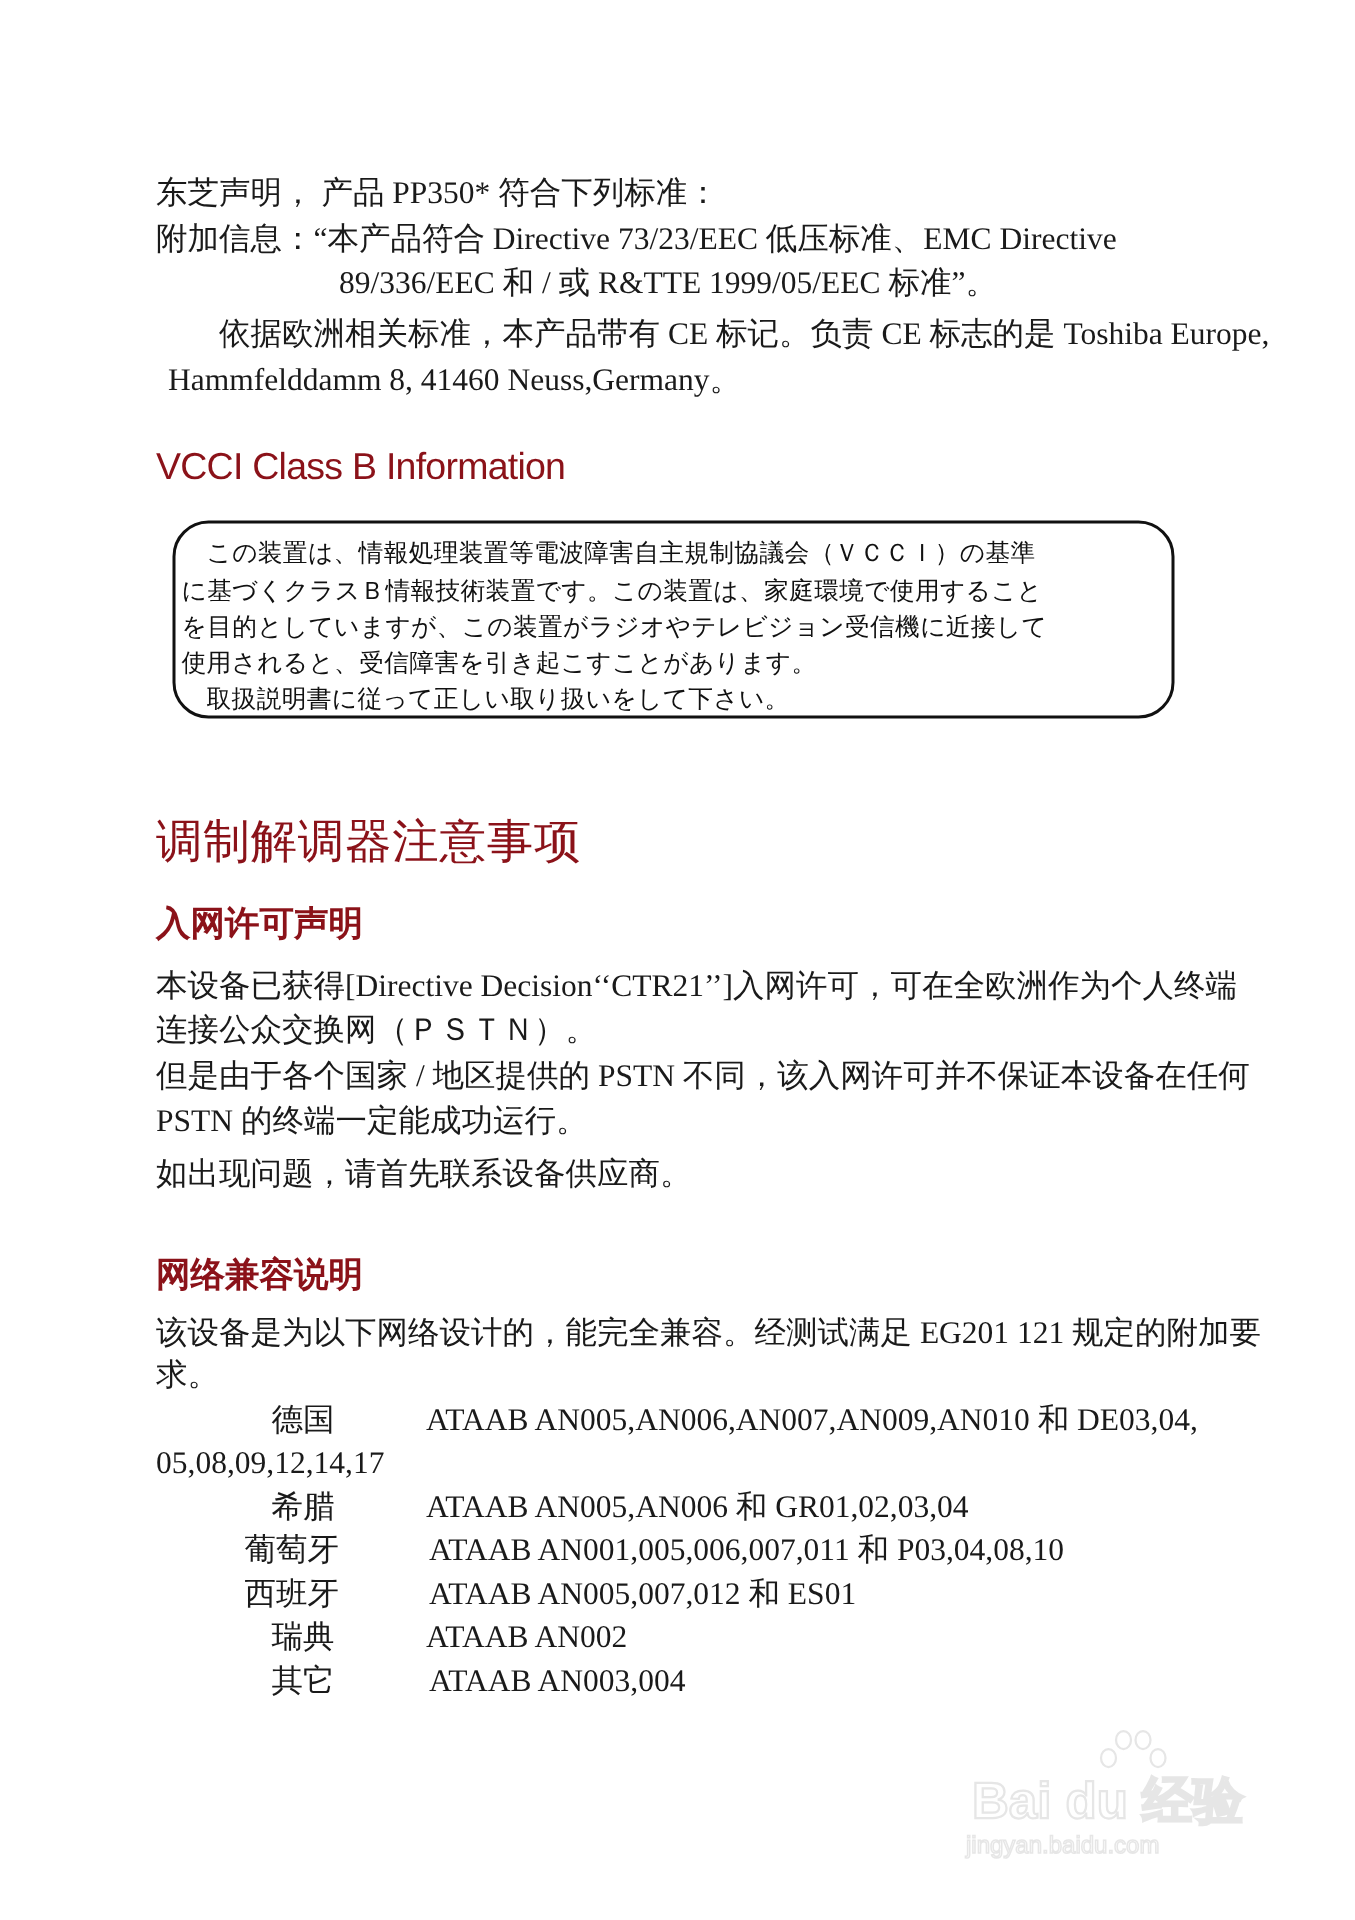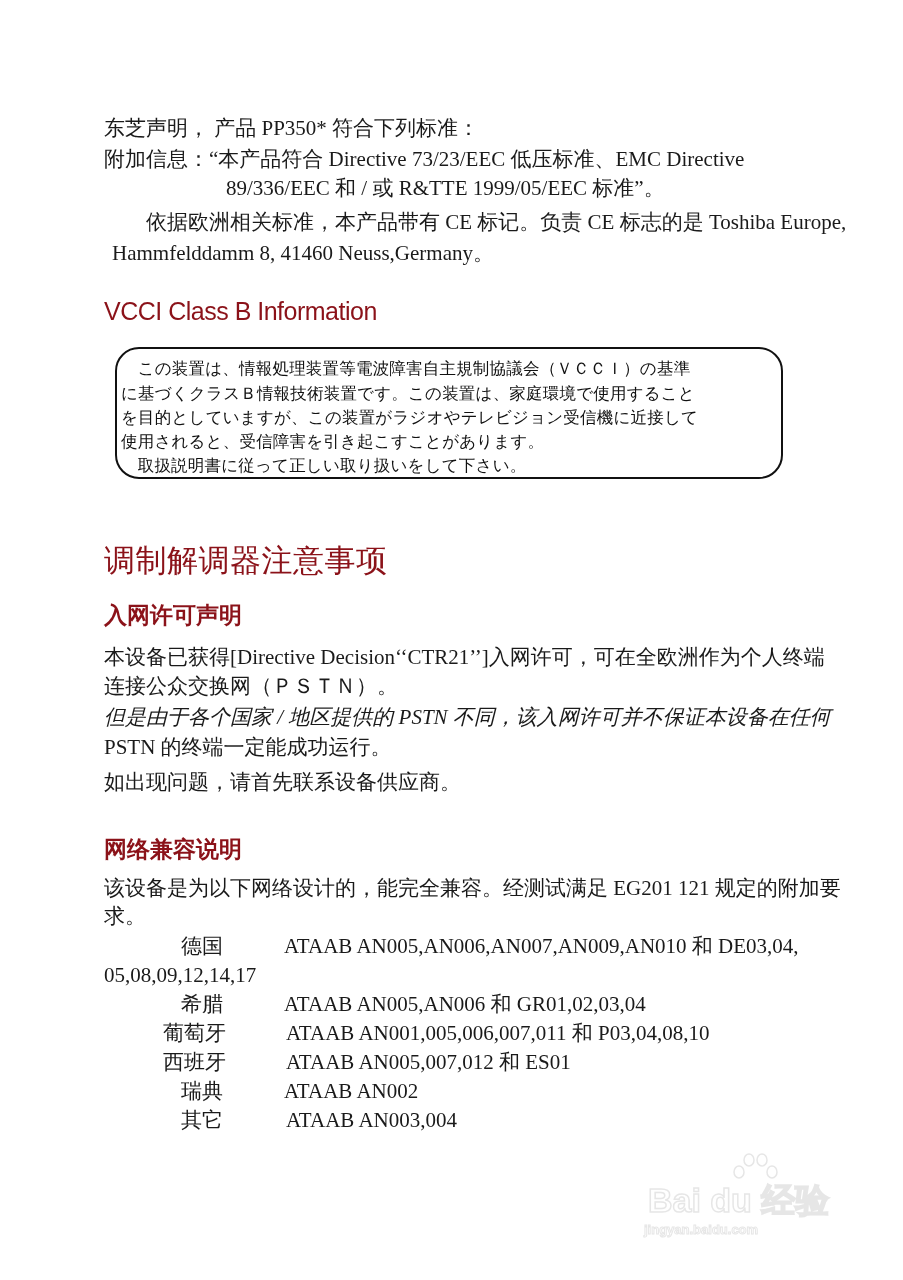--- a/index.html
+++ b/index.html
@@ -10,21 +10,21 @@
   .red { color:#8b1219; }
   .h-vcci { font-family:"Liberation Sans","DejaVu Sans",sans-serif; font-size:25px; letter-spacing:-0.5px; }
   .h1 { font-family:"DejaVu Sans","Liberation Sans",sans-serif; font-weight:normal; font-size:31px; letter-spacing:0.5px; }
   .h2 { font-family:Liberation Sans, sans-serif; font-weight:bold; font-size:23px; }
   .vbox { position:absolute; left:115px; top:347px; width:668px; height:132px;
           border:2.5px solid #111; border-radius:24px; box-sizing:border-box; }
   .vline { position:absolute; font-family:"DejaVu Sans","Liberation Sans",sans-serif; font-size:16.5px; white-space:nowrap; color:#111; letter-spacing:0.2px; }
   .wm { position:absolute; left:640px; top:1150px; width:220px; height:110px; opacity:0.35; }
   .wm-brand { position:absolute; left:8px; top:28px; font-family:"Liberation Sans",sans-serif; font-weight:bold; font-size:34px; color:#fff;
               -webkit-text-stroke:1.5px #b8b8b8; }
-  .wm-url { position:absolute; left:4px; top:72px; font-family:"Liberation Sans",sans-serif; font-size:13px; color:#fff;font-weight:bold; -webkit-text-stroke:1px #b8b8b8; }
+  .wm-url { position:absolute; left:4px; top:72px; font-family:"Liberation Sans",sans-serif; font-size:16px; color:#fff; -webkit-text-stroke:1px #b8b8b8; }
 </style>
 </head>
 <body>
 
 <div class="abs p" style="left:104px;top:118px;">东芝声明，  产品 PP350* 符合下列标准：</div>
 <div class="abs p" style="left:104px;top:149px;">附加信息：“本产品符合 Directive 73/23/EEC 低压标准、EMC Directive</div>
 <div class="abs p" style="left:226px;top:178px;">89/336/EEC 和 / 或 R&amp;TTE 1999/05/EEC 标准”。</div>
 <div class="abs p" style="left:104px;top:212px;margin-left:42px;">依据欧洲相关标准，本产品带有 CE 标记。负责 CE 标志的是 Toshiba  Europe,</div>
 <div class="abs p" style="left:112px;top:243px;">Hammfelddamm 8, 41460 Neuss,Germany。</div>
 
@@ -33,21 +33,21 @@
 <div class="vline" style="left:121px;top:358px;">　この装置は、情報処理装置等電波障害自主規制協議会（ＶＣＣＩ）の基準</div>
 <div class="vline" style="left:121px;top:383px;">に基づくクラスＢ情報技術装置です。この装置は、家庭環境で使用すること</div>
 <div class="vline" style="left:121px;top:407px;">を目的としていますが、この装置がラジオやテレビジョン受信機に近接して</div>
 <div class="vline" style="left:121px;top:431px;">使用されると、受信障害を引き起こすことがあります。</div>
 <div class="vline" style="left:121px;top:455px;">　取扱説明書に従って正しい取り扱いをして下さい。</div>
 
 <div class="abs red h1" style="left:104px;top:540px;">调制解调器注意事项</div>
 <div class="abs red h2" style="left:104px;top:600px;">入网许可声明</div>
 <div class="abs p" style="left:104px;top:647px;">本设备已获得[Directive Decision‘‘CTR21’’]入网许可，可在全欧洲作为个人终端</div>
 <div class="abs p" style="left:104px;top:676px;">连接公众交换网（ＰＳＴＮ）。</div>
-<div class="abs p" style="left:104px;top:707px;font-style:italic;">但是由于各个国家 / 地区提供的 PSTN 不同，该入网许可并不保证本设备在任何</div>
+<div class="abs p" style="left:104px;top:707px;">但是由于各个国家 / 地区提供的 PSTN 不同，该入网许可并不保证本设备在任何</div>
 <div class="abs p" style="left:104px;top:737px;">PSTN 的终端一定能成功运行。</div>
 <div class="abs p" style="left:104px;top:772px;">如出现问题，请首先联系设备供应商。</div>
 
 <div class="abs red h2" style="left:104px;top:834px;">网络兼容说明</div>
 <div class="abs p" style="left:104px;top:878px;">该设备是为以下网络设计的，能完全兼容。经测试满足 EG201 121 规定的附加要</div>
 <div class="abs p" style="left:104px;top:906px;">求。</div>
 
 <div class="abs p" style="left:181px;top:936px;">德国</div>
 <div class="abs p" style="left:284px;top:936px;">ATAAB AN005,AN006,AN007,AN009,AN010 和 DE03,04,</div>
 <div class="abs p" style="left:104px;top:965px;">05,08,09,12,14,17</div>

